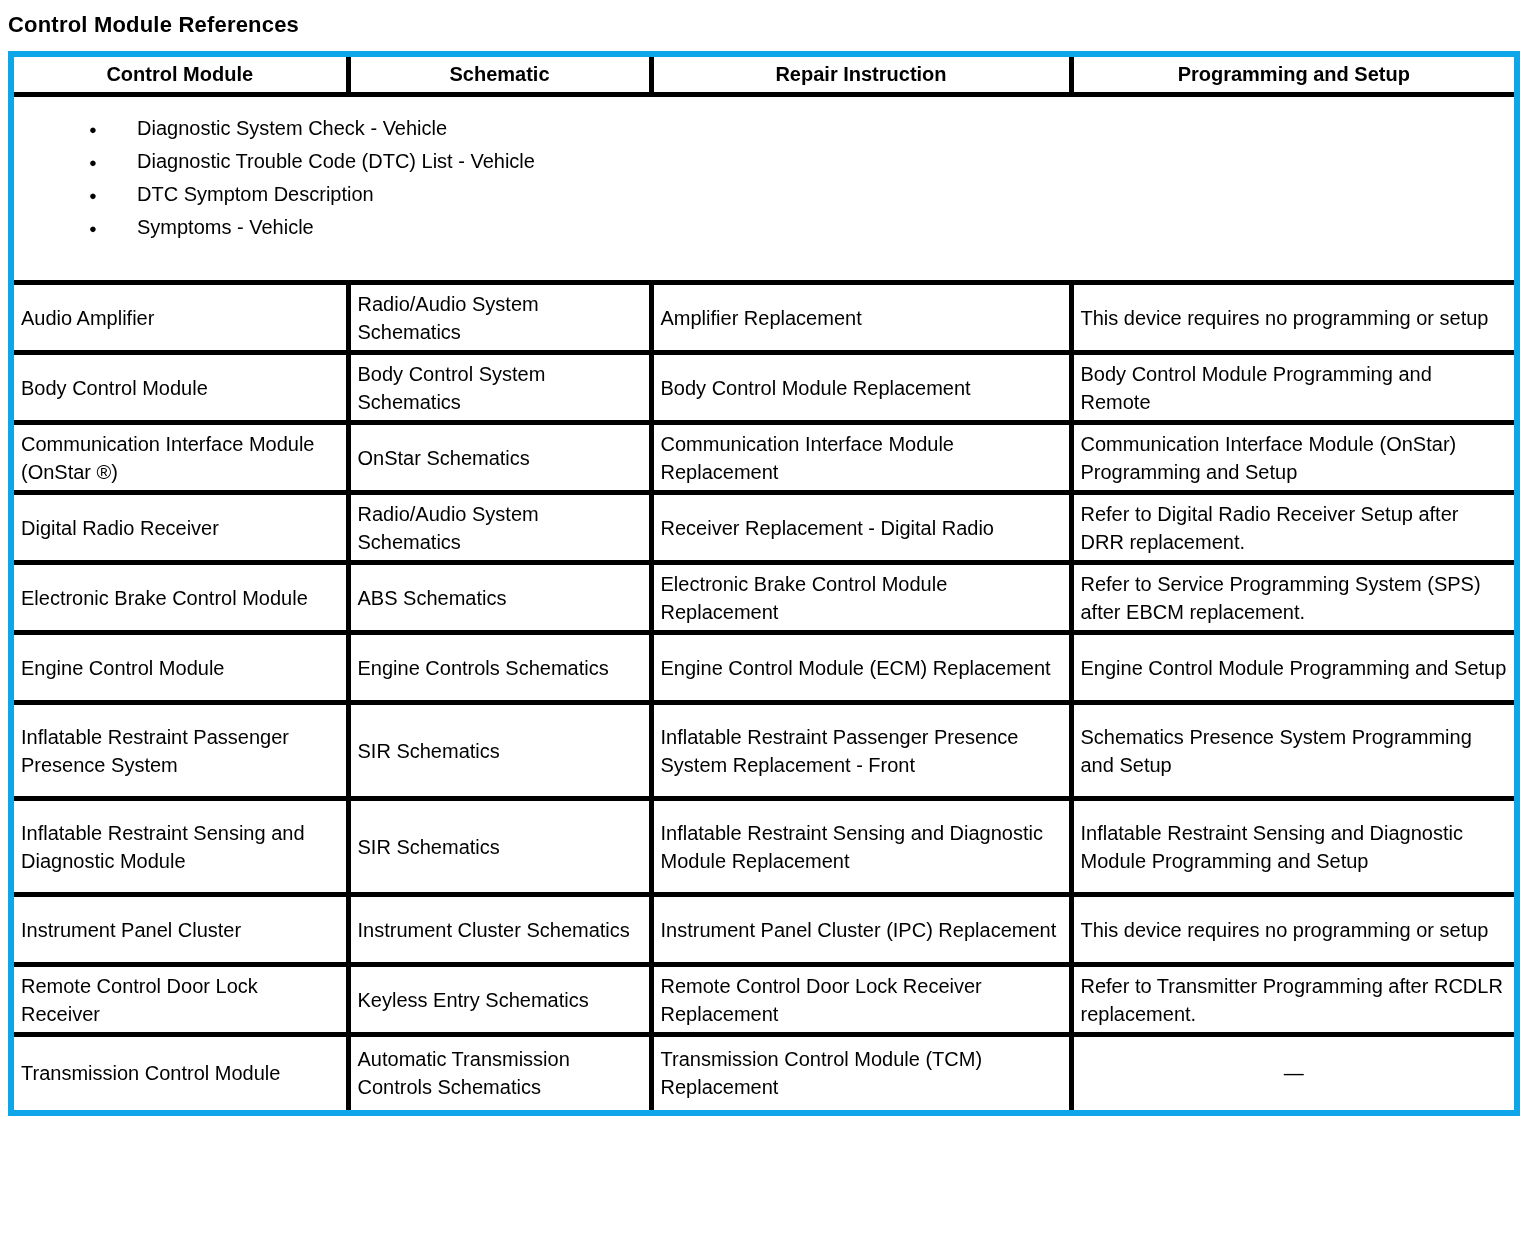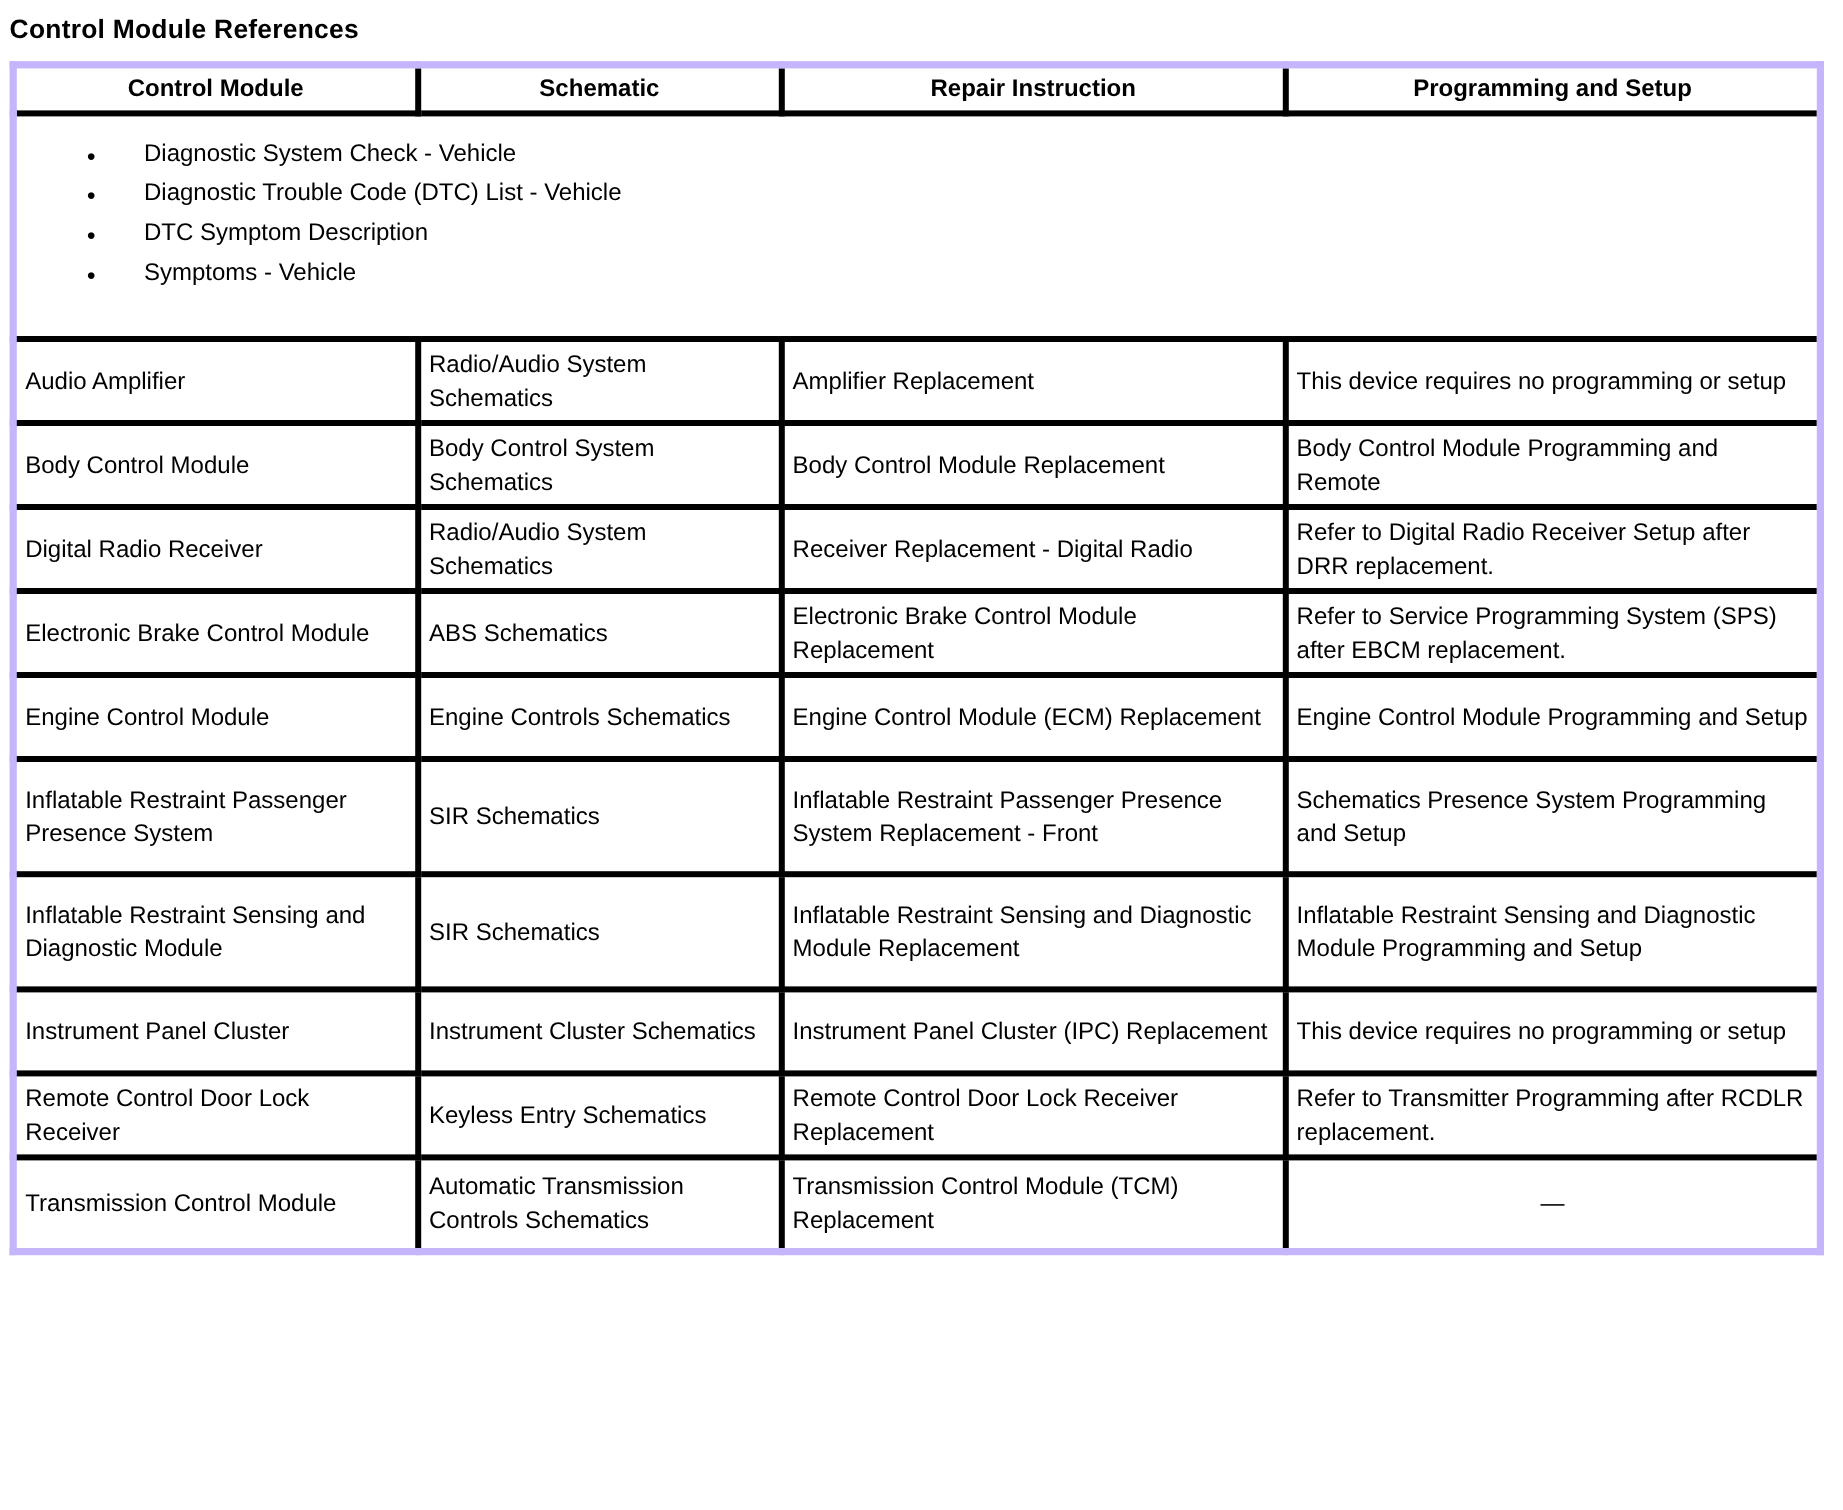--- a/index.html
+++ b/index.html
@@ -14,21 +14,21 @@
   .doc-title {
     font-size: 22px;
     font-weight: 700;
     margin: 4px 0 13px 0;
     letter-spacing: 0.2px;
   }
   table.ref-table {
     border-collapse: collapse;
     table-layout: fixed;
     width: 1506px;
-    border: 6px solid #c4b5fd;
+    border: 6px solid #0ea5e9;
   }
   col.c1 { width: 337px; }
   col.c2 { width: 303px; }
   col.c3 { width: 420px; }
   col.c4 { width: 446px; }
   .ref-table th {
     border: 5px solid #000;
     font-size: 20px;
     font-weight: 700;
     text-align: center;
@@ -47,21 +47,21 @@
   tr.data-row { height: 70px; }
   tr.data-row-tall { height: 96px; }
   tr.data-row-last { height: 78px; }
   td.refs-cell {
     vertical-align: top;
     height: 188px;
     padding: 0;
   }
   ul.refs-list {
     list-style: none;
-    margin: 20px 0 0 0;
+    margin: 20px 0 0 17px;
     padding: 0 0 0 58px;
   }
   ul.refs-list li {
     position: relative;
     padding-left: 48px;
     margin-bottom: 10px;
     font-size: 20px;
     line-height: 23px;
   }
   ul.refs-list li::before {
@@ -113,20 +113,26 @@
         <td>Amplifier Replacement</td>
         <td>This device requires no programming or setup</td>
       </tr>
       <tr class="data-row">
         <td>Body Control Module</td>
         <td>Body Control System Schematics</td>
         <td>Body Control Module Replacement</td>
         <td>Body Control Module Programming and Remote</td>
       </tr>
       <tr class="data-row">
+        <td>Communication Interface Module (OnStar ®)</td>
+        <td>OnStar Schematics</td>
+        <td>Communication Interface Module Replacement</td>
+        <td>Communication Interface Module (OnStar) Programming and Setup</td>
+      </tr>
+      <tr class="data-row">
         <td>Digital Radio Receiver</td>
         <td>Radio/Audio System Schematics</td>
         <td>Receiver Replacement - Digital Radio</td>
         <td>Refer to Digital Radio Receiver Setup after DRR replacement.</td>
       </tr>
       <tr class="data-row">
         <td>Electronic Brake Control Module</td>
         <td>ABS Schematics</td>
         <td>Electronic Brake Control Module Replacement</td>
         <td>Refer to Service Programming System (SPS) after EBCM replacement.</td>

